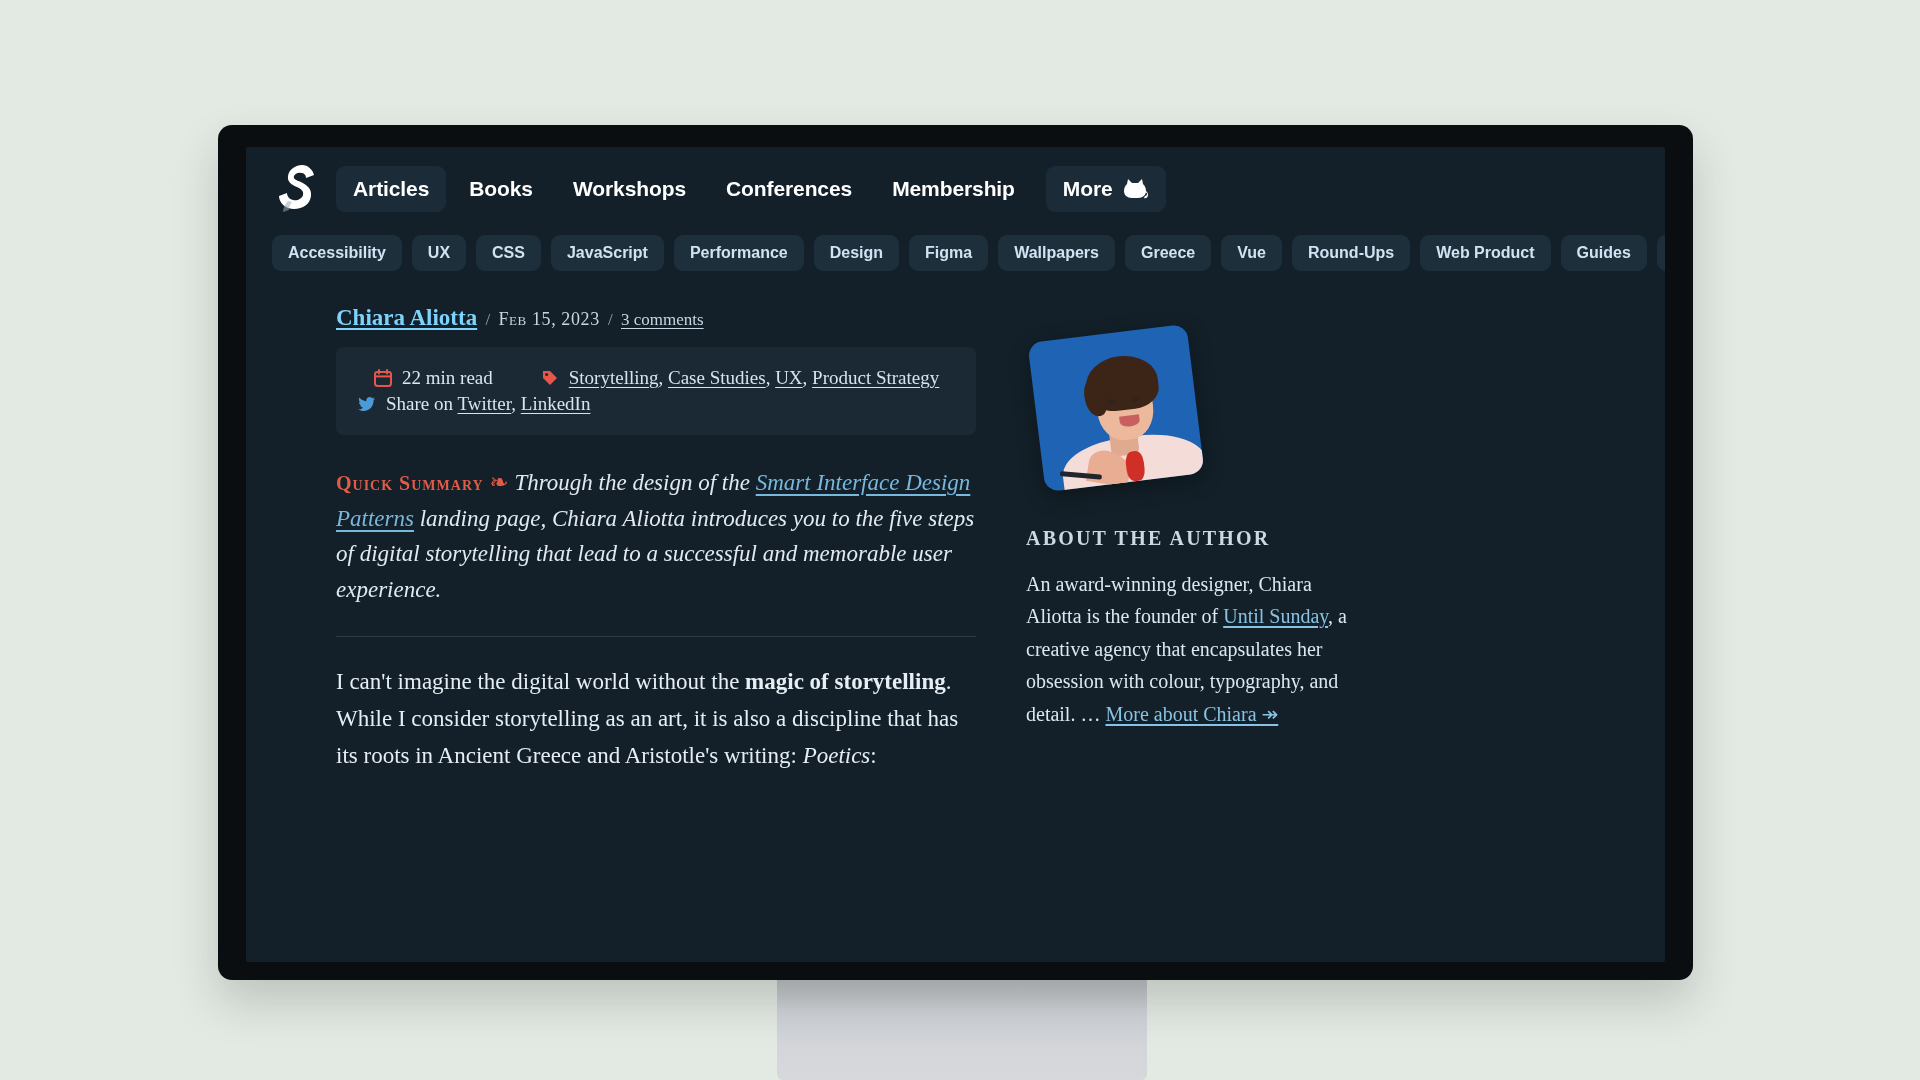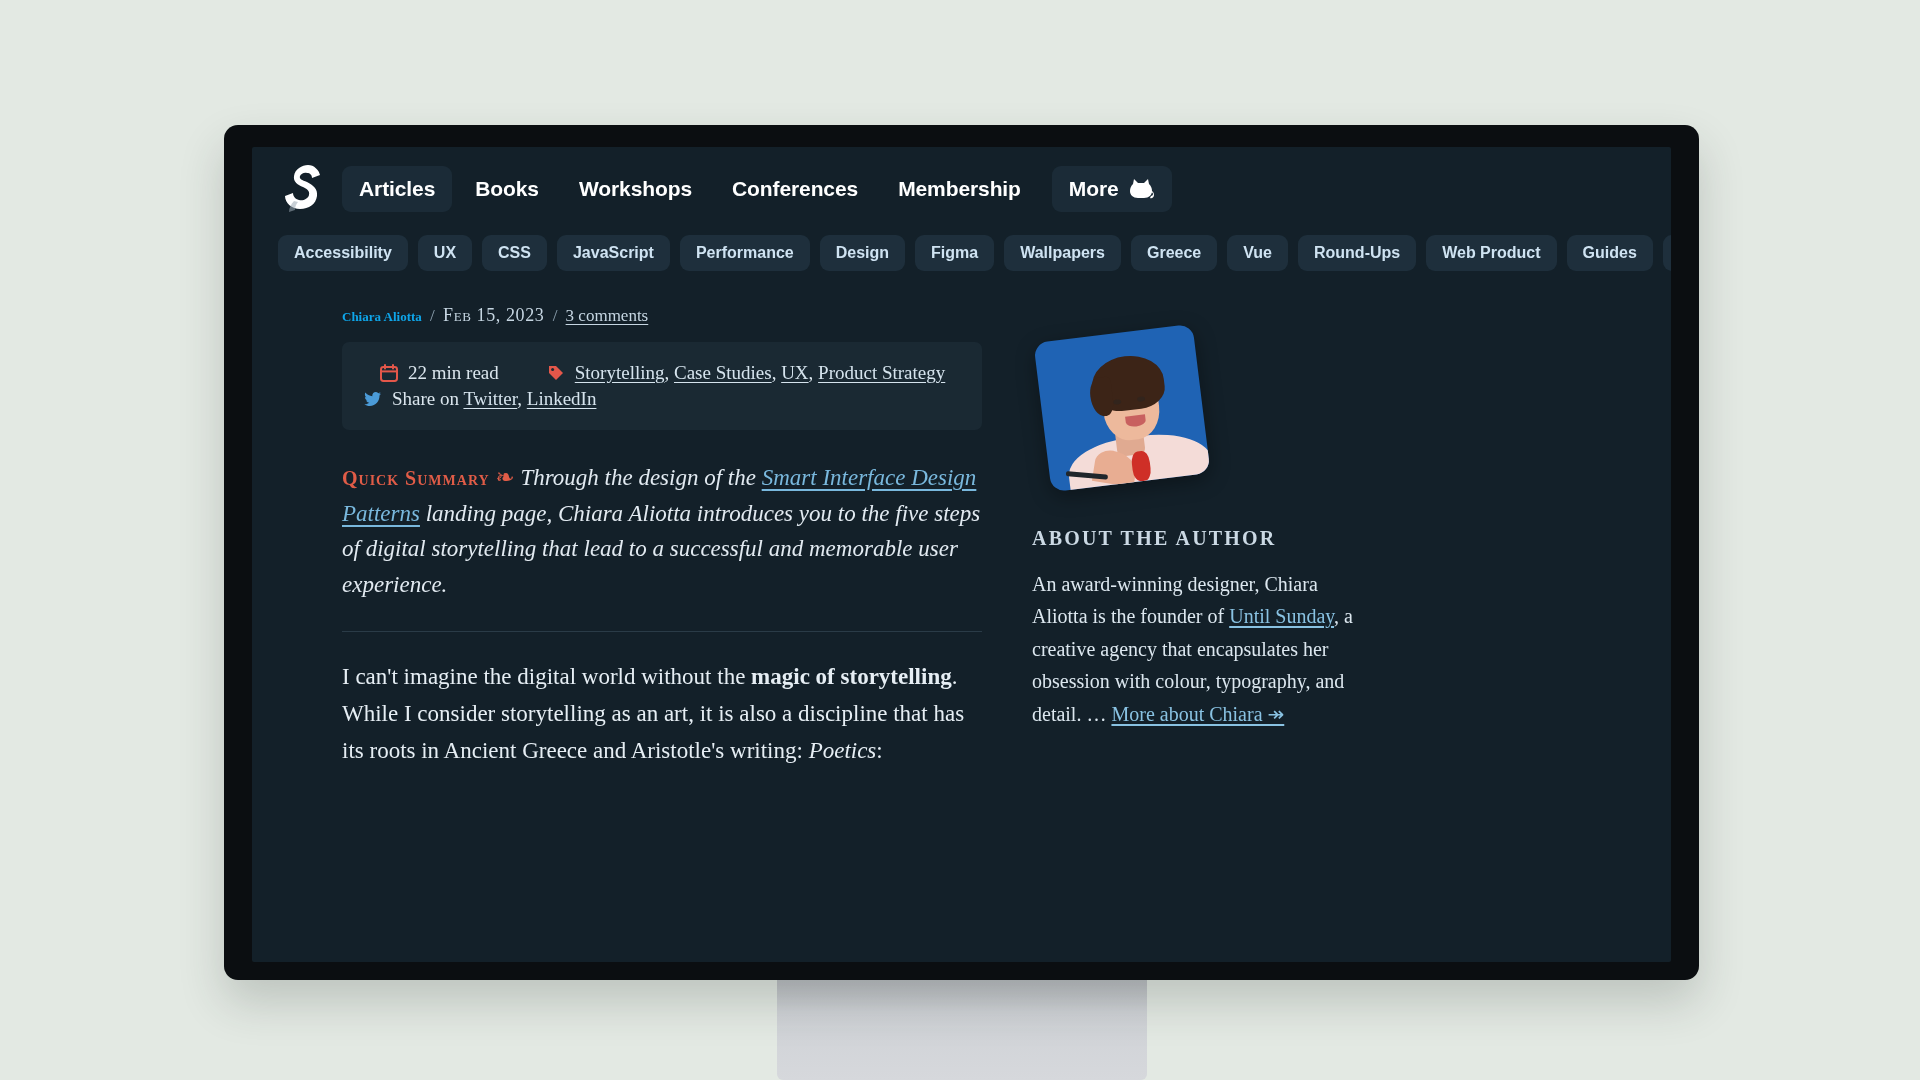--- a/index.html
+++ b/index.html
@@ -27,21 +27,21 @@
   }
   #monitor-stand::after{
     content:"";
     position:absolute; left:-2px; right:-2px; top:0; height:4px;
     background: linear-gradient(180deg,#9fa3a8,#c5c8cc);
   }
 
   
   #monitor-bezel {
     position: absolute;
-    left: 224px; top: 125px;
+    left: 218px; top: 125px;
     width: 1475px; height: 855px;
     background: #0b0e11;
     border-radius: 14px;
     box-shadow: 0 22px 46px rgba(40,50,45,.20);
     padding: 22px 28px 18px 28px;
   }
 
   
   #screen {
     position: relative;
@@ -133,23 +133,24 @@
   #aside-col   { width: 330px; flex: 0 0 330px; padding-top: 28px; }
 
   
   #byline {
     font-size: 17px;
     color: #b6c6d2;
     margin-bottom: 16px;
     font-family: "Liberation Serif", serif;
   }
   #byline .author {
-    color: #0ea5e9;
+    color: #7dd3fc;
     font-weight: 700;
-    font-size: 13px;
+    font-size: 23px;
+    text-decoration: underline;
     text-underline-offset: 3px;
     cursor: pointer;
   }
   #byline .sep { color: #8fa3b2; margin: 0 4px; }
   #byline .date {
     font-variant: small-caps;
     letter-spacing: 0.6px;
     font-size: 18px;
     color: #c6d6e2;
   }

